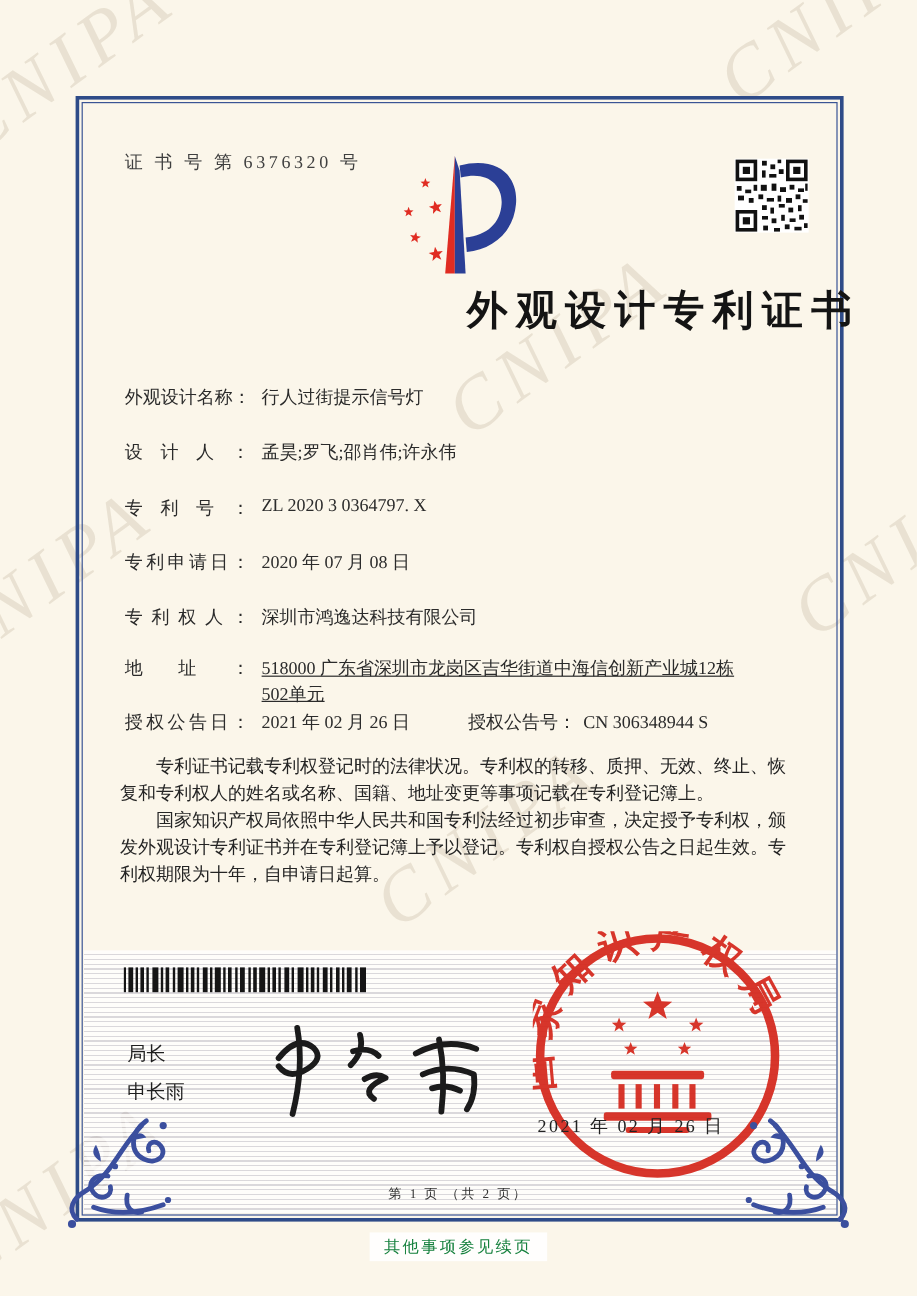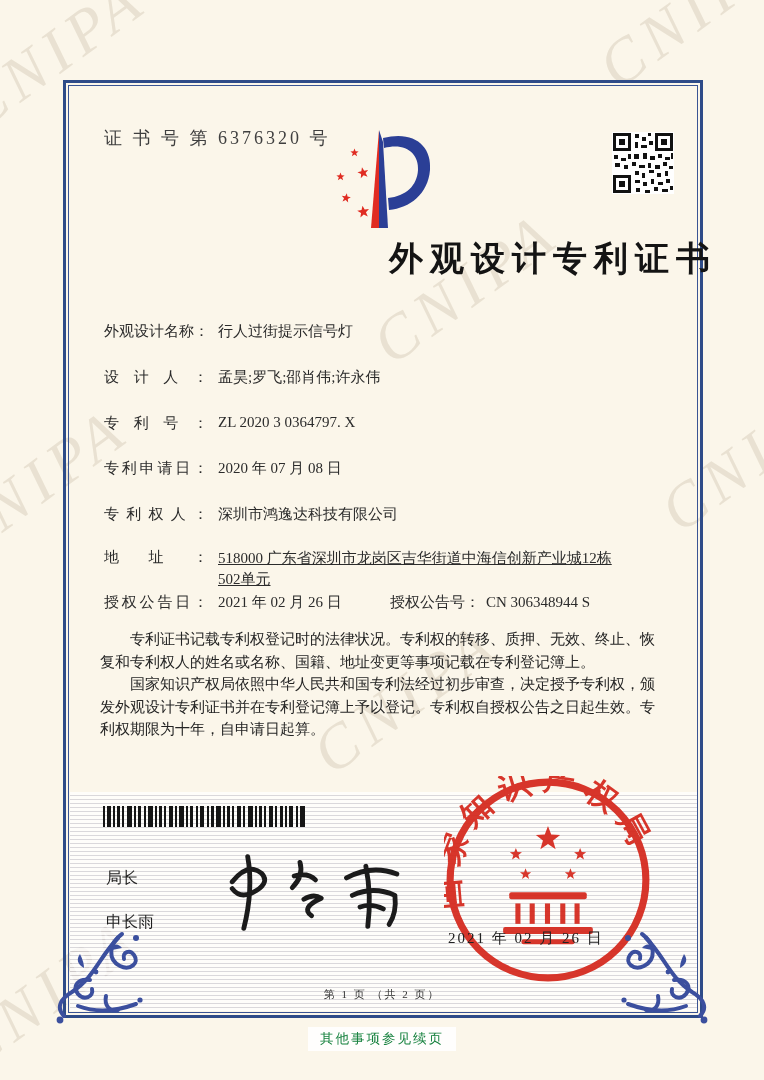--- a/index.html
+++ b/index.html
@@ -12,37 +12,37 @@
       font-family:"Liberation Serif",serif;white-space:nowrap;pointer-events:none;}
   
   .frame{position:absolute;left:63px;top:80px;width:634px;height:932px;
          border:3px solid #2e4b88;z-index:2;}
   .frame-inner{position:absolute;inset:2px;border:1px solid #3a5494;}
   
   .band{position:absolute;left:70px;top:792px;width:627px;height:219px;z-index:1;
         background:repeating-linear-gradient(0deg,
             rgba(255,255,255,0.78) 0 3px, rgba(124,130,176,0.26) 3px 4px);}
   
-  .certno{position:absolute;left:104px;top:126px;font-size:18px;letter-spacing:3px;
+  .certno{position:absolute;left:104px;top:126px;font-size:15px;letter-spacing:3px;
           color:#3f3f3f;z-index:4;}
   .title{position:absolute;left:0;top:236px;width:717px;text-align:right;
          font-size:34px;font-weight:700;letter-spacing:7px;color:#141414;z-index:4;}
   .frow{position:absolute;left:104px;font-size:15px;color:#2b2b2b;z-index:4;
         white-space:nowrap;}
   .flabel{display:inline-block;width:104px;text-align:justify;text-align-last:justify;
           vertical-align:top;}
   .fvalue{display:inline-block;margin-left:10px;vertical-align:top;}
   .fvalue.wrap{white-space:normal;width:398px;word-break:break-all;line-height:21px;text-decoration:underline;}
   .grant-right{position:absolute;left:390px;top:593px;font-size:15px;color:#2b2b2b;
                z-index:4;white-space:nowrap;}
   .body-text{position:absolute;left:100px;top:628px;width:566px;font-size:15px;
              line-height:22.5px;color:#242424;z-index:4;}
   .body-text p{margin:0;text-indent:2em;}
   .sig-title{position:absolute;left:106px;top:868px;font-size:16px;color:#1f1f1f;z-index:4;}
-  .sig-name{position:absolute;left:106px;top:900px;font-size:16px;color:#1f1f1f;z-index:4;margin-top:12px;}
+  .sig-name{position:absolute;left:106px;top:900px;font-size:16px;color:#1f1f1f;z-index:4;}
   .seal-date{position:absolute;left:448px;top:929px;width:210px;font-size:15px;
              letter-spacing:2px;color:#222;z-index:6;}
   .pageinfo{position:absolute;left:0;top:987px;width:764px;text-align:center;
             font-size:11px;letter-spacing:2px;color:#333;z-index:4;}
   .contnote{position:absolute;left:0;top:1027px;width:764px;text-align:center;z-index:4;}
   .contnote span{display:inline-block;background:rgba(255,255,255,0.9);
                  padding:3px 12px;font-size:13.5px;letter-spacing:2px;color:#15803d;text-align:center;}
   svg{display:block;}
 </style>
 </head>

